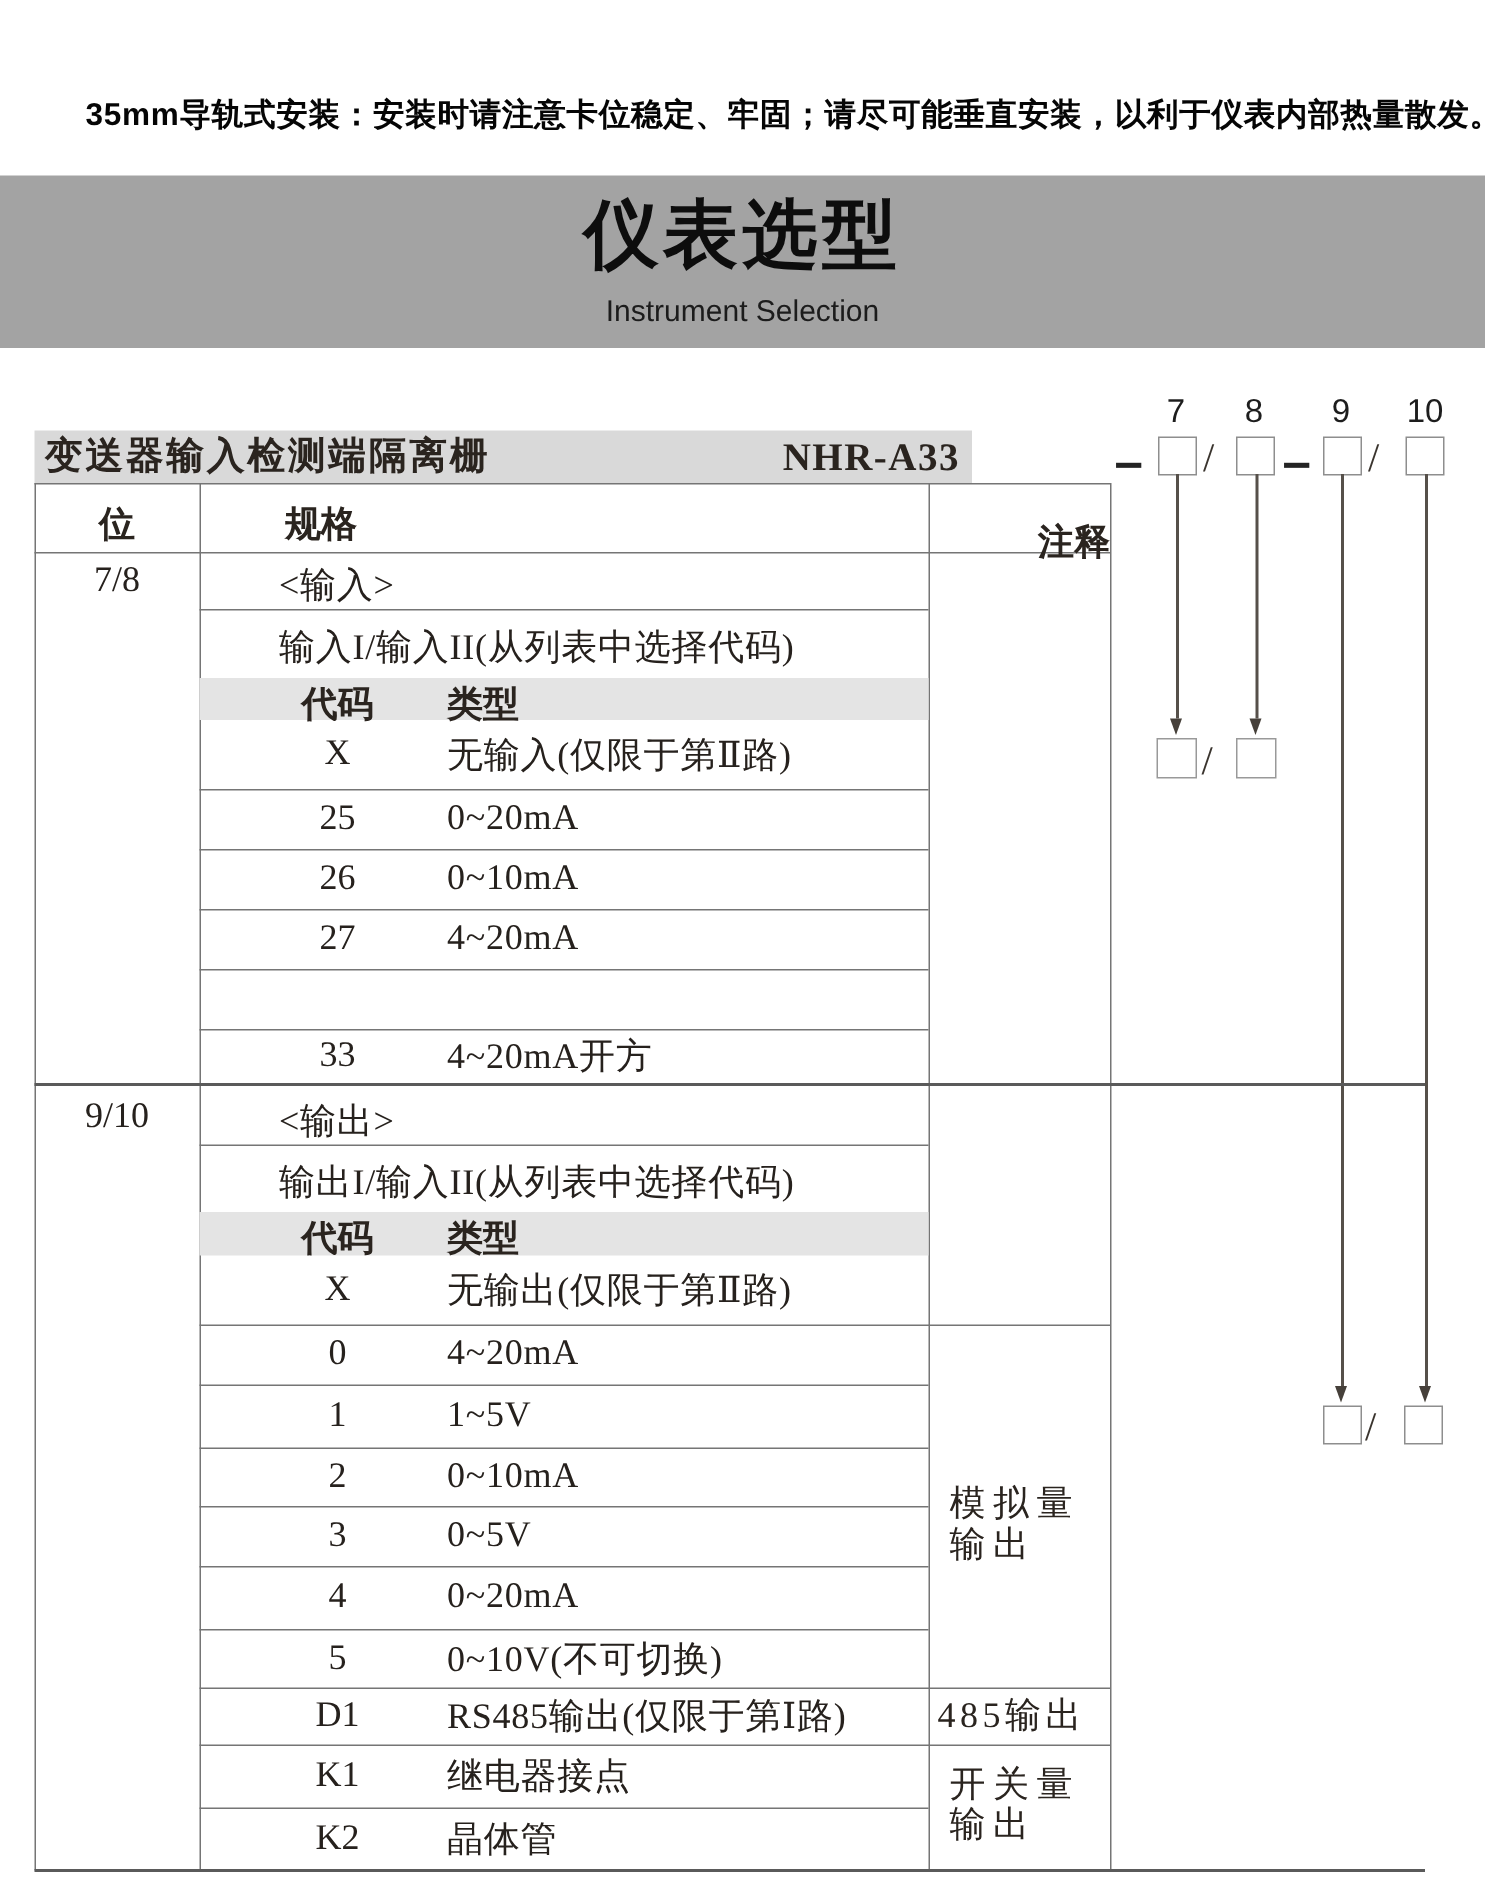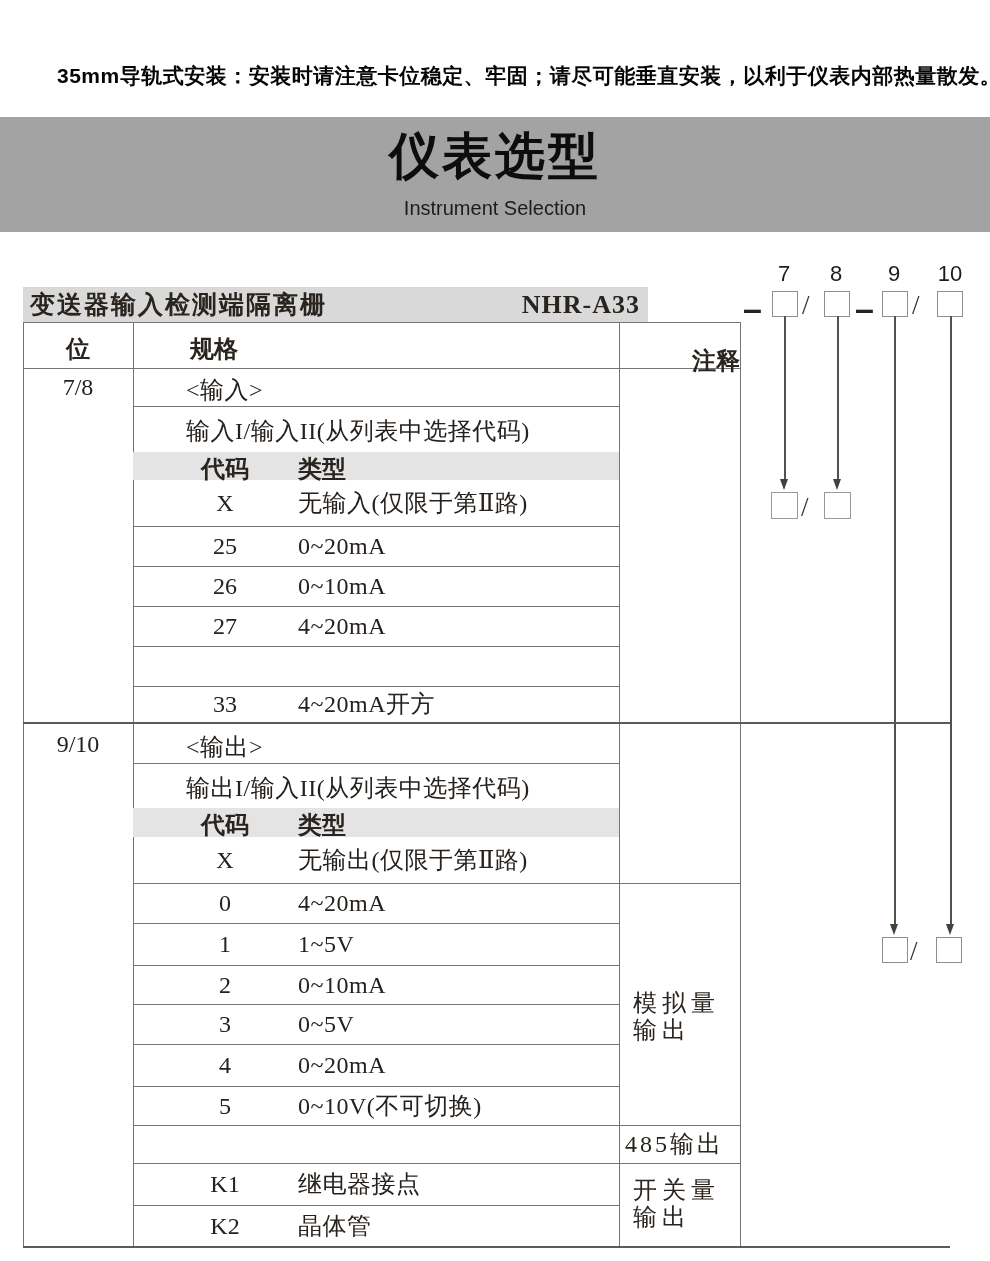--- a/index.html
+++ b/index.html
@@ -184,20 +184,24 @@
     <span class="type">0~5V</span>
   </div>
   <div class="cellrow" style="top:1044px;height:42px;">
     <span class="code">4</span>
     <span class="type">0~20mA</span>
   </div>
   <div class="cellrow" style="top:1086px;height:39px;">
     <span class="code">5</span>
     <span class="type">0~10V(不可切换)</span>
   </div>
+  <div class="cellrow" style="top:1125px;height:38px;">
+    <span class="code">D1</span>
+    <span class="type">RS485输出(仅限于第Ⅰ路)</span>
+  </div>
   <div class="cellrow" style="top:1163px;height:42px;">
     <span class="code">K1</span>
     <span class="type">继电器接点</span>
   </div>
   <div class="cellrow" style="top:1205px;height:41px;">
     <span class="code">K2</span>
     <span class="type">晶体管</span>
   </div>
 
   <div class="comment" style="top:990px;padding-left:14px;box-sizing:border-box;">

